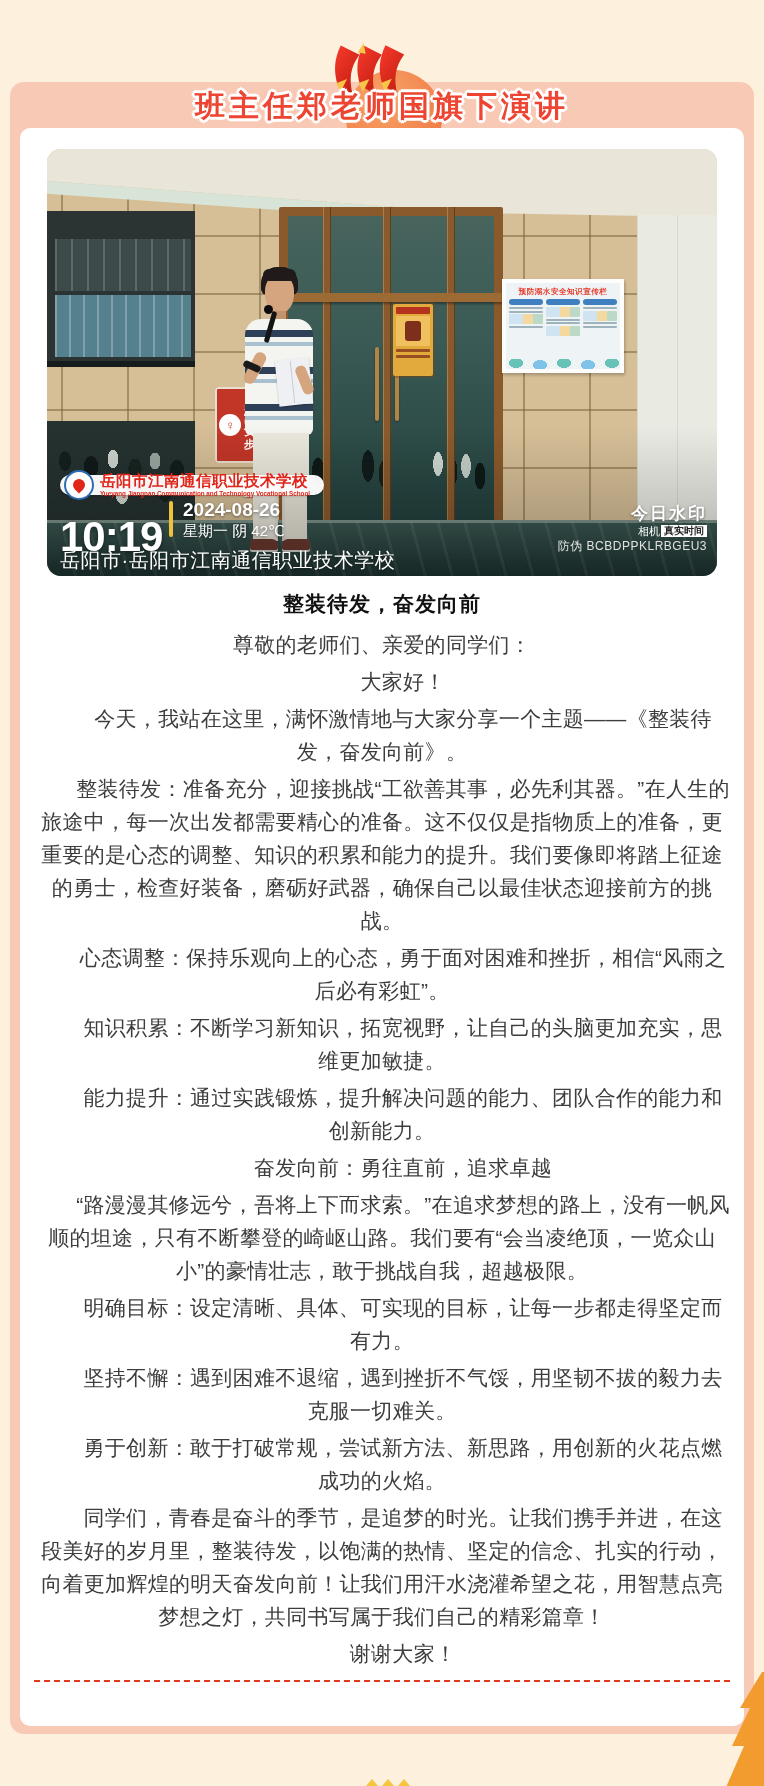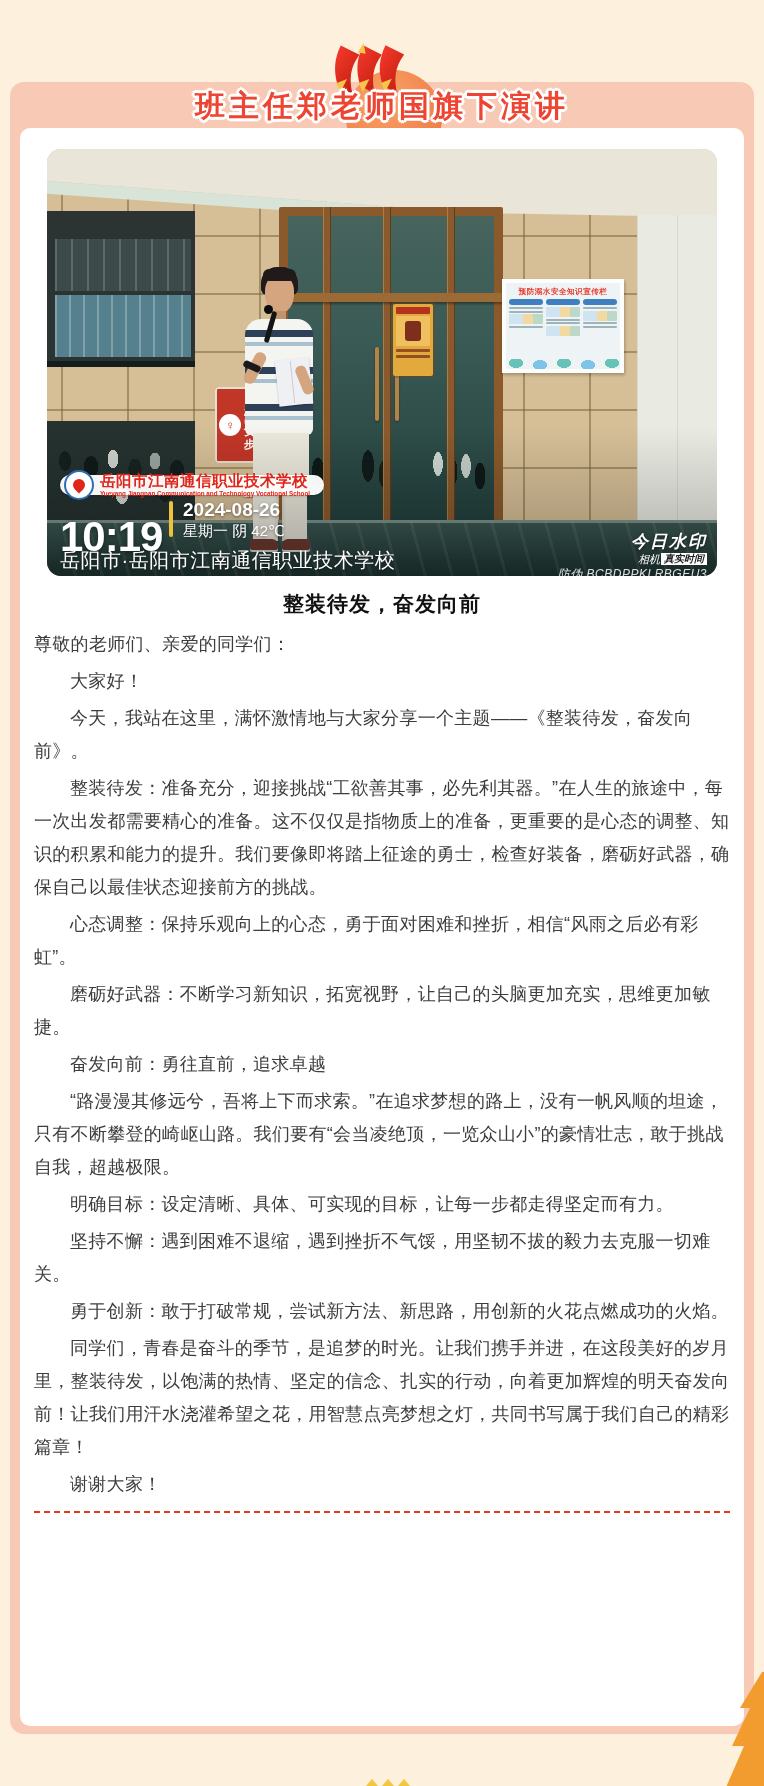--- a/index.html
+++ b/index.html
@@ -132,29 +132,29 @@
     display:flex;align-items:center;justify-content:center;margin-right:6px;flex:none;}
   .wm-logo span{width:12px;height:12px;background:#e0251a;border-radius:50% 50% 50% 0;transform:rotate(-45deg);display:block;}
   .wm-schooltext{line-height:1;}
   .wm-school-cn{color:#e0251a;font-size:15.5px;font-weight:bold;letter-spacing:.5px;white-space:nowrap;}
   .wm-school-en{color:#e0251a;font-size:6.3px;margin-top:2px;white-space:nowrap;font-weight:bold;}
   .wm-time{left:13px;top:364px;font-size:42px;font-weight:bold;letter-spacing:-1px;text-shadow:0 1px 4px rgba(0,0,0,.45);}
   .wm-bar{left:122px;top:352px;width:4px;height:36px;background:#f0c13c;border-radius:2px;}
   .wm-date{left:136px;top:350px;font-size:19px;font-weight:bold;text-shadow:0 1px 3px rgba(0,0,0,.45);}
   .wm-week{left:136px;top:373px;font-size:15px;text-shadow:0 1px 3px rgba(0,0,0,.45);}
   .wm-loc{left:13px;top:398px;font-size:20px;text-shadow:0 1px 3px rgba(0,0,0,.45);letter-spacing:.5px;}
-  .wm-right{right:10px;top:384px;text-align:right;line-height:1;font-style:italic;}
+  .wm-right{right:10px;top:356px;text-align:right;line-height:1;}
   .wm-app1{font-size:17px;font-weight:bold;letter-spacing:2px;text-shadow:0 1px 3px rgba(0,0,0,.5);}
   .wm-app2{margin-top:3px;font-size:11px;display:flex;align-items:center;justify-content:flex-end;gap:1px;}
   .wm-badge{background:#fff;color:#222;font-weight:bold;padding:0 2px;border:1px solid #fff;font-size:10px;}
   .wm-anti{margin-top:3px;font-size:12px;color:rgba(255,255,255,.85);letter-spacing:.5px;}
   
   .article{position:absolute;left:14px;right:14px;top:462px;color:#3d3d3d;}
   .article h2{margin:0 0 10px;text-align:center;font-size:21px;color:#111;letter-spacing:1px;}
-  .article p{margin:4px 0 2px;font-size:18px;line-height:33px;text-indent:2em;letter-spacing:.3px;}
+  .article p{margin:4px 0 2px;font-size:21px;line-height:33px;text-indent:2em;letter-spacing:.3px;text-align:center;}
   .article p.no-indent{text-indent:0;}
   .dashed-line{margin-top:10px;border-top:2px dashed #e23a1c;height:0;}
   
   .bolt{position:absolute;right:-2px;bottom:-6px;width:44px;height:120px;}
   .bottom-flame{position:absolute;left:366px;bottom:0;width:44px;height:7px;display:flex;gap:4px;}
   .bottom-flame i{flex:1;background:#f6c53e;clip-path:polygon(50% 0,100% 100%,0 100%);}
 </style>
 </head>
 <body>
 
@@ -301,21 +301,22 @@
     </div>
   </div>
 
   <div class="article">
     <h2>整装待发，奋发向前</h2>
     <p class="no-indent">尊敬的老师们、亲爱的同学们：</p>
     <p>大家好！</p>
     <p>今天，我站在这里，满怀激情地与大家分享一个主题——《整装待发，奋发向前》。</p>
     <p>整装待发：准备充分，迎接挑战“工欲善其事，必先利其器。”在人生的旅途中，每一次出发都需要精心的准备。这不仅仅是指物质上的准备，更重要的是心态的调整、知识的积累和能力的提升。我们要像即将踏上征途的勇士，检查好装备，磨砺好武器，确保自己以最佳状态迎接前方的挑战。</p>
     <p>心态调整：保持乐观向上的心态，勇于面对困难和挫折，相信“风雨之后必有彩虹”。</p>
-    <p>磨砺好武器：不断学习新知识，拓宽视野，让自己的头脑更加充实，思维更加敏捷。</p>
+    <p>知识积累：不断学习新知识，拓宽视野，让自己的头脑更加充实，思维更加敏捷。</p>
+    <p>能力提升：通过实践锻炼，提升解决问题的能力、团队合作的能力和创新能力。</p>
     <p>奋发向前：勇往直前，追求卓越</p>
     <p>“路漫漫其修远兮，吾将上下而求索。”在追求梦想的路上，没有一帆风顺的坦途，只有不断攀登的崎岖山路。我们要有“会当凌绝顶，一览众山小”的豪情壮志，敢于挑战自我，超越极限。</p>
     <p>明确目标：设定清晰、具体、可实现的目标，让每一步都走得坚定而有力。</p>
     <p>坚持不懈：遇到困难不退缩，遇到挫折不气馁，用坚韧不拔的毅力去克服一切难关。</p>
     <p>勇于创新：敢于打破常规，尝试新方法、新思路，用创新的火花点燃成功的火焰。</p>
     <p>同学们，青春是奋斗的季节，是追梦的时光。让我们携手并进，在这段美好的岁月里，整装待发，以饱满的热情、坚定的信念、扎实的行动，向着更加辉煌的明天奋发向前！让我们用汗水浇灌希望之花，用智慧点亮梦想之灯，共同书写属于我们自己的精彩篇章！</p>
     <p>谢谢大家！</p>
     <div class="dashed-line"></div>
   </div>
 </div>

